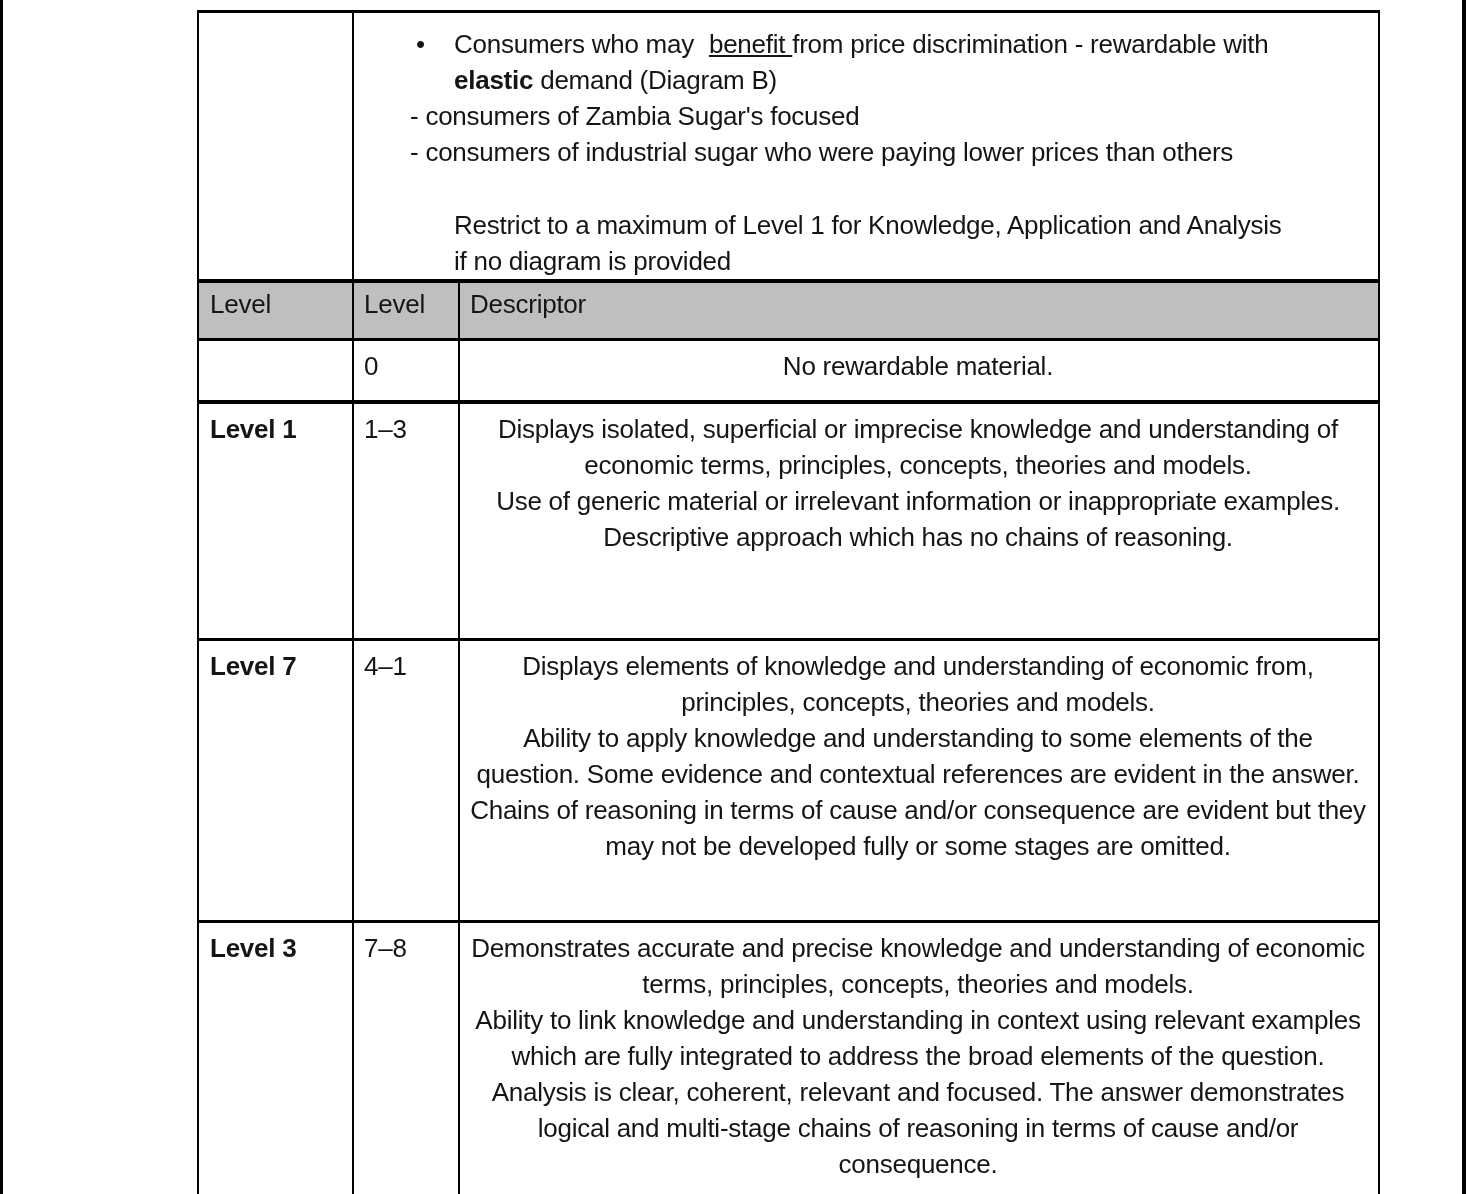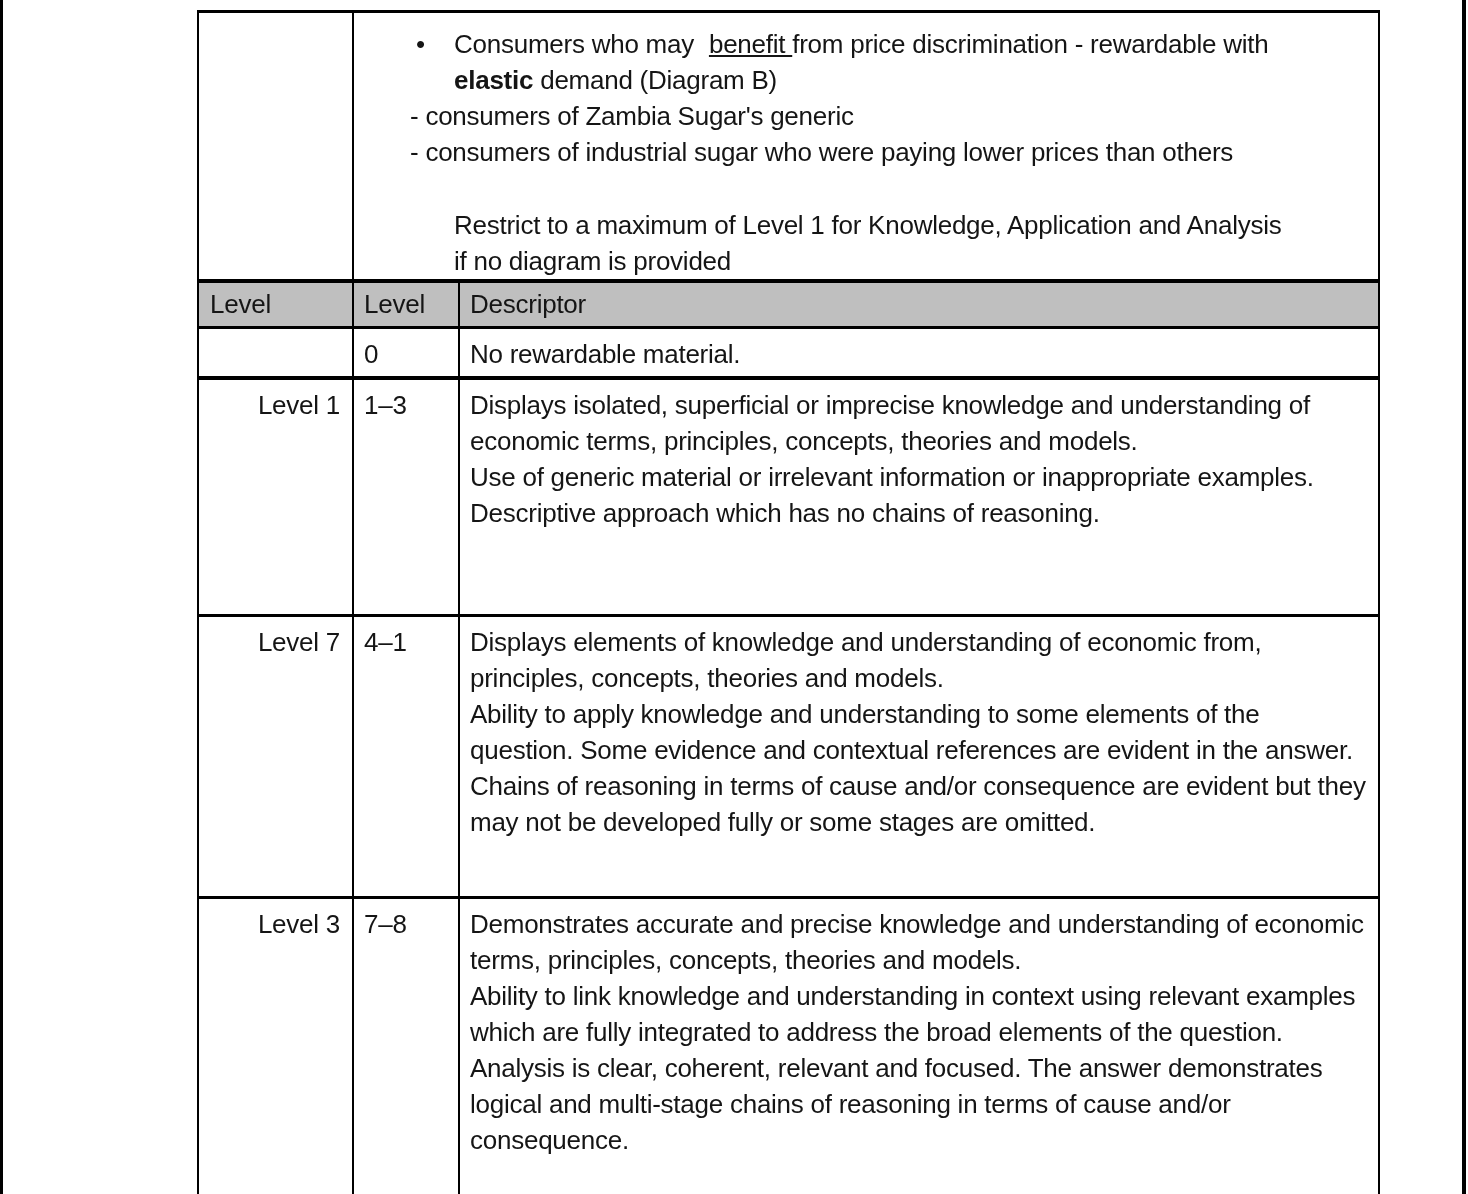--- a/index.html
+++ b/index.html
@@ -31,43 +31,43 @@
   col.col-level { width: 155px; }
   col.col-mark  { width: 106px; }
   col.col-desc  { width: 920px; }
 
   td {
     border: 2px solid var(--border, #000);
     vertical-align: top;
     font-size: 26px;
     line-height: 36px;
     letter-spacing: -0.25px;
-    padding: 7px 12px 4px 11px;
+    padding: 7px 12px 16px 11px;
   }
 
   tr.row-top    { height: 262px; }
   tr.row-header { height: 38px;  }
   tr.row-zero   { height: 40px;  }
   tr.row-l1     { height: 237px; }
   tr.row-l2     { height: 282px; }
   tr.row-l3     { height: 306px; }
 
   tr.row-header td {
     background: var(--header-bg, #bfbfbf);
     border-top: 4px solid var(--border, #000);
     border-bottom: 3px solid var(--border, #000);
     padding-top: 3px;
   }
   tr.row-zero td { border-bottom: 4px solid var(--border, #000); }
   tr.row-l1 td, tr.row-l2 td { border-bottom: 3px solid var(--border, #000); }
 
   .mark-cell, .desc-cell { padding-left: 10px; }
-  .level-label { font-weight: normal; text-align: right; }
+  .level-label { font-weight: bold; }
 
-  .desc-cell .para { margin: 0; }
+  .desc-cell .para { margin: 0; text-align: center; }
   .desc-cell .para + .para { }
 
   .content-cell { padding: 13px 10px 0 56px; }
   .bullet-item { display: flex; max-width: 935px; }
   .bullet-glyph { flex: 0 0 44px; padding-left: 6px; }
   .bullet-text { flex: 1 1 auto; }
   .bullet-text .u { text-decoration: underline; margin-left: 8px; }
   .bullet-text b { font-weight: bold; }
   .restrict-note { margin-left: 44px; margin-top: 37px; max-width: 840px; }
 </style>
@@ -85,21 +85,21 @@
       <col class="col-desc">
     </colgroup>
     <tbody>
       <tr class="row-top">
         <td class="level-cell"></td>
         <td class="content-cell" colspan="2">
           <div class="bullet-item">
             <span class="bullet-glyph">•</span>
             <span class="bullet-text"><span>Consumers who may </span><span class="u">benefit </span><span>from price discrimination - rewardable with </span><b>elastic</b><span> demand (Diagram B)</span></span>
           </div>
-          <div class="dash-line">- consumers of Zambia Sugar's generic</div>
+          <div class="dash-line">- consumers of Zambia Sugar's focused</div>
           <div class="dash-line">- consumers of industrial sugar who were paying lower prices than others</div>
           <div class="restrict-note">Restrict to a maximum of Level 1 for Knowledge, Application and Analysis if no diagram is provided</div>
         </td>
       </tr>
 
       <tr class="row-header">
         <td>Level</td>
         <td class="mark-cell">Level</td>
         <td class="desc-cell">Descriptor</td>
       </tr>

